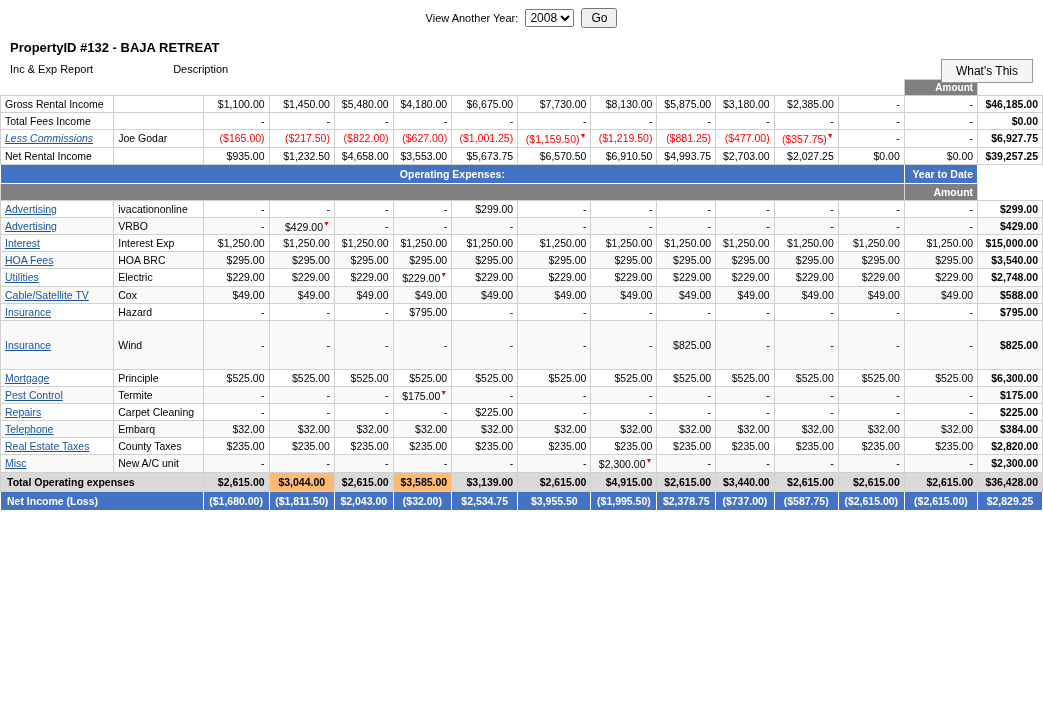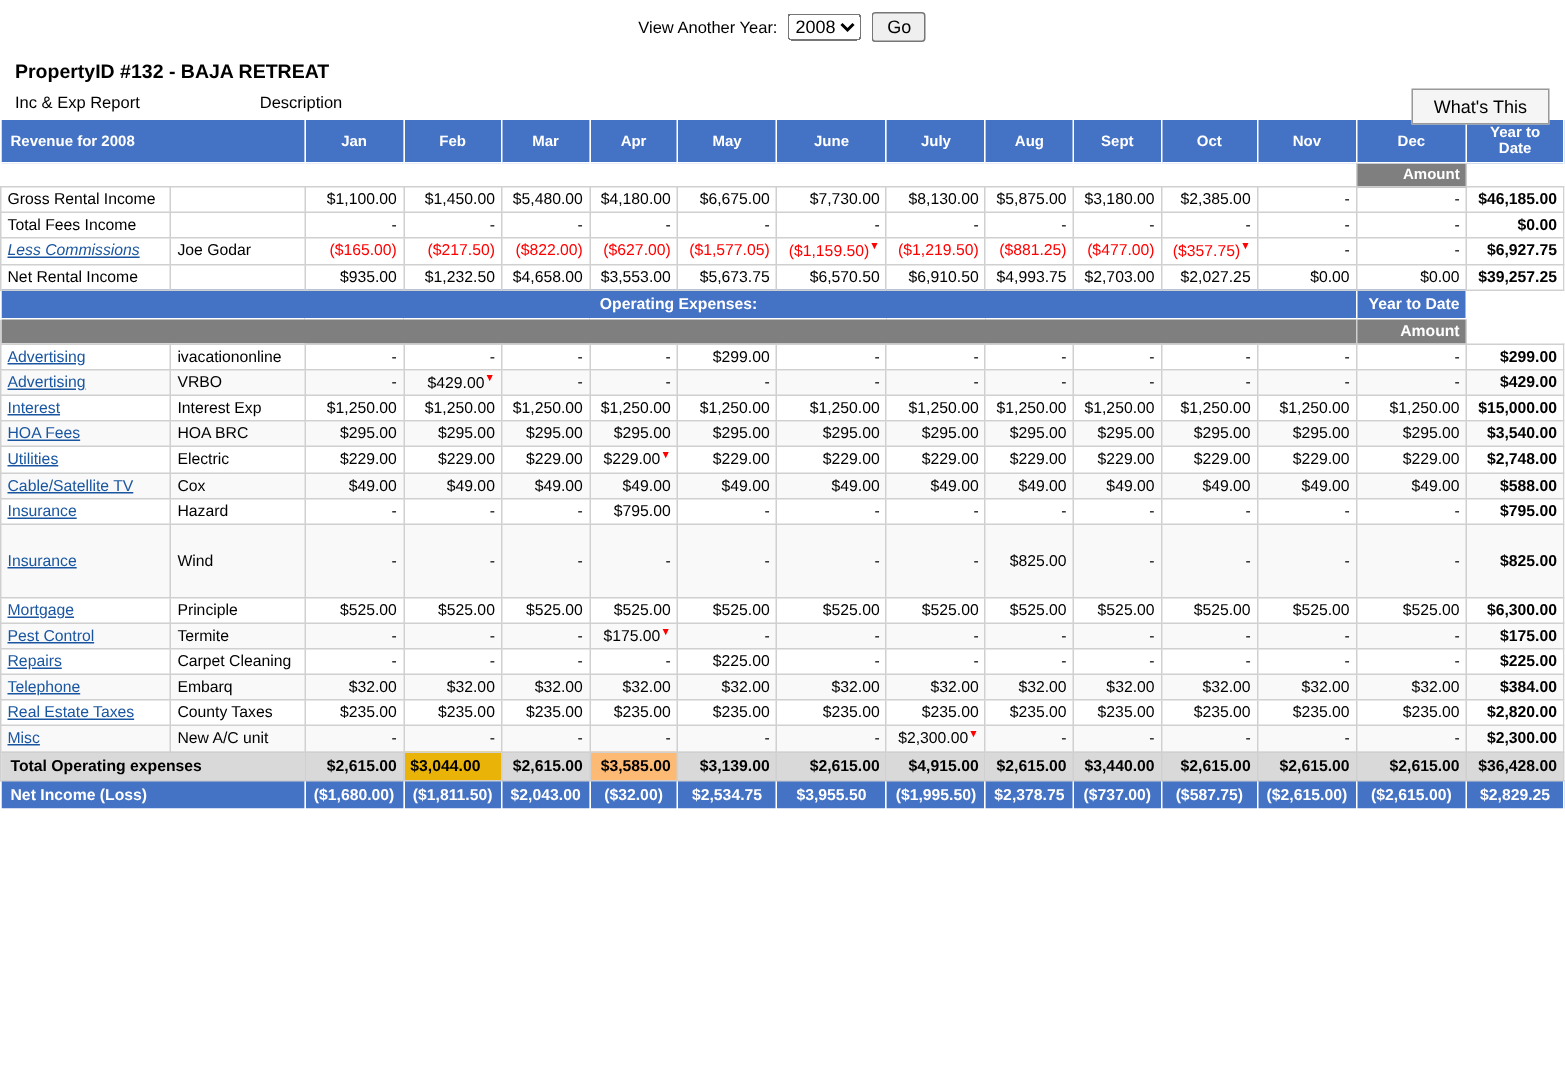--- a/index.html
+++ b/index.html
@@ -28,36 +28,20 @@
 
 <div style="display:flex; align-items:center; padding:4px 10px; position:relative;">
   <span style="font-size:11px; margin-right:80px;">Inc &amp; Exp Report</span>
   <span style="font-size:11px;">Description</span>
   <button style="position:absolute; right:10px; top:0; border:1px solid #999; background:#f5f5f5; padding:4px 14px; font-size:12px; cursor:pointer;">What's This</button>
 </div>
 
 <table style="width:100%; border-collapse:collapse; font-size:10.5px;">
   <thead>
     <tr>
-      <th colspan="2" style="background:#4472c4; color:#fff; text-align:left; padding:4px 6px; border:1px solid #fff; font-size:10px;">Revenue for 2008</th>
-      <th style="background:#4472c4; color:#fff; border:1px solid #fff; font-size:10px; padding:3px 2px;">Jan</th>
-      <th style="background:#4472c4; color:#fff; border:1px solid #fff; font-size:10px; padding:3px 2px;">Feb</th>
-      <th style="background:#4472c4; color:#fff; border:1px solid #fff; font-size:10px; padding:3px 2px;">Mar</th>
-      <th style="background:#4472c4; color:#fff; border:1px solid #fff; font-size:10px; padding:3px 2px;">Apr</th>
-      <th style="background:#4472c4; color:#fff; border:1px solid #fff; font-size:10px; padding:3px 2px;">May</th>
-      <th style="background:#4472c4; color:#fff; border:1px solid #fff; font-size:10px; padding:3px 2px;">June</th>
-      <th style="background:#4472c4; color:#fff; border:1px solid #fff; font-size:10px; padding:3px 2px;">July</th>
-      <th style="background:#4472c4; color:#fff; border:1px solid #fff; font-size:10px; padding:3px 2px;">Aug</th>
-      <th style="background:#4472c4; color:#fff; border:1px solid #fff; font-size:10px; padding:3px 2px;">Sept</th>
-      <th style="background:#4472c4; color:#fff; border:1px solid #fff; font-size:10px; padding:3px 2px;">Oct</th>
-      <th style="background:#4472c4; color:#fff; border:1px solid #fff; font-size:10px; padding:3px 2px;">Nov</th>
-      <th style="background:#4472c4; color:#fff; border:1px solid #fff; font-size:10px; padding:3px 2px;">Dec</th>
-      <th style="background:#4472c4; color:#fff; border:1px solid #fff; font-size:10px; padding:3px 2px; text-align:center;">Year to<br>Date</th>
-    </tr>
-    <tr>
       <td colspan="13" style="background:#fff; border:none; padding:2px;"></td>
       <td style="background:#7f7f7f; color:#fff; text-align:right; font-weight:bold; padding:2px 4px; border:1px solid #ccc; font-size:10px;">Amount</td>
     </tr>
   </thead>
   <tbody id="revenue-body">
 
   <tr>
         <td style="border: 1px solid rgb(208, 208, 208); padding: 2px 4px; text-align: left; white-space: nowrap;">Gross Rental Income</td>
         <td style="border: 1px solid rgb(208, 208, 208); padding: 2px 4px; text-align: left; white-space: nowrap;"></td>
         <td style="border: 1px solid rgb(208, 208, 208); padding: 2px 4px; text-align: right; white-space: nowrap; position: relative;">$1,100.00</td>
@@ -91,21 +75,21 @@
         <td style="border: 1px solid rgb(208, 208, 208); padding: 2px 4px; text-align: right; white-space: nowrap; position: relative;">-</td>
         <td style="border: 1px solid rgb(208, 208, 208); padding: 2px 4px; text-align: right; white-space: nowrap; font-weight: bold;">$0.00</td>
       </tr>
       <tr>
         <td style="border: 1px solid rgb(208, 208, 208); padding: 2px 4px; text-align: left; white-space: nowrap; color: rgb(26, 86, 160); text-decoration: underline; cursor: pointer; font-style: italic;">Less Commissions</td>
         <td style="border: 1px solid rgb(208, 208, 208); padding: 2px 4px; text-align: left; white-space: nowrap;">Joe Godar</td>
         <td style="border: 1px solid rgb(208, 208, 208); padding: 2px 4px; text-align: right; white-space: nowrap; position: relative; color: red;">($165.00)</td>
         <td style="border: 1px solid rgb(208, 208, 208); padding: 2px 4px; text-align: right; white-space: nowrap; position: relative; color: red;">($217.50)</td>
         <td style="border: 1px solid rgb(208, 208, 208); padding: 2px 4px; text-align: right; white-space: nowrap; position: relative; color: red;">($822.00)</td>
         <td style="border: 1px solid rgb(208, 208, 208); padding: 2px 4px; text-align: right; white-space: nowrap; position: relative; color: red;">($627.00)</td>
-        <td style="border: 1px solid rgb(208, 208, 208); padding: 2px 4px; text-align: right; white-space: nowrap; position: relative; color: red;">($1,577.05)</td>
+        <td style="border: 1px solid rgb(208, 208, 208); padding: 2px 4px; text-align: right; white-space: nowrap; position: relative; color: red;">($1,001.25)</td>
         <td style="border: 1px solid rgb(208, 208, 208); padding: 2px 4px; text-align: right; white-space: nowrap; position: relative; color: red;">($1,159.50)<span style="color:red;font-size:7px;vertical-align:super;">▼</span></td>
         <td style="border: 1px solid rgb(208, 208, 208); padding: 2px 4px; text-align: right; white-space: nowrap; position: relative; color: red;">($1,219.50)</td>
         <td style="border: 1px solid rgb(208, 208, 208); padding: 2px 4px; text-align: right; white-space: nowrap; position: relative; color: red;">($881.25)</td>
         <td style="border: 1px solid rgb(208, 208, 208); padding: 2px 4px; text-align: right; white-space: nowrap; position: relative; color: red;">($477.00)</td>
         <td style="border: 1px solid rgb(208, 208, 208); padding: 2px 4px; text-align: right; white-space: nowrap; position: relative; color: red;">($357.75)<span style="color:red;font-size:7px;vertical-align:super;">▼</span></td>
         <td style="border: 1px solid rgb(208, 208, 208); padding: 2px 4px; text-align: right; white-space: nowrap; position: relative;">-</td>
         <td style="border: 1px solid rgb(208, 208, 208); padding: 2px 4px; text-align: right; white-space: nowrap; position: relative;">-</td>
         <td style="border: 1px solid rgb(208, 208, 208); padding: 2px 4px; text-align: right; white-space: nowrap; font-weight: bold;">$6,927.75</td>
       </tr>
       <tr>
@@ -376,21 +360,21 @@
         <td style="border: 1px solid rgb(208, 208, 208); padding: 2px 4px; text-align: right; white-space: nowrap; position: relative;">-</td>
         <td style="border: 1px solid rgb(208, 208, 208); padding: 2px 4px; text-align: right; white-space: nowrap; position: relative;">-</td>
         <td style="border: 1px solid rgb(208, 208, 208); padding: 2px 4px; text-align: right; white-space: nowrap; font-weight: bold;">$2,300.00</td>
       </tr>
     </tbody>
   <tbody id="totals-body">
 
   <tr>
         <td colspan="2" style="background: rgb(217, 217, 217); font-weight: bold; padding: 3px 6px; border: 1px solid rgb(208, 208, 208); text-align: left;">Total Operating expenses</td>
         <td style="background: rgb(217, 217, 217); font-weight: bold; padding: 2px 4px; border: 1px solid rgb(208, 208, 208); text-align: right; white-space: nowrap;">$2,615.00</td>
-        <td style="background: #eab308; font-weight: bold; padding: 2px 4px; border: 1px solid rgb(208, 208, 208); text-align: left; white-space: nowrap;">$3,044.00</td>
+        <td style="background: #fdba74; font-weight: bold; padding: 2px 4px; border: 1px solid rgb(208, 208, 208); text-align: center; white-space: nowrap;">$3,044.00</td>
         <td style="background: rgb(217, 217, 217); font-weight: bold; padding: 2px 4px; border: 1px solid rgb(208, 208, 208); text-align: right; white-space: nowrap;">$2,615.00</td>
         <td style="background: #fdba74; font-weight: bold; padding: 2px 4px; border: 1px solid rgb(208, 208, 208); text-align: right; white-space: nowrap;">$3,585.00</td>
         <td style="background: rgb(217, 217, 217); font-weight: bold; padding: 2px 4px; border: 1px solid rgb(208, 208, 208); text-align: right; white-space: nowrap;">$3,139.00</td>
         <td style="background: rgb(217, 217, 217); font-weight: bold; padding: 2px 4px; border: 1px solid rgb(208, 208, 208); text-align: right; white-space: nowrap;">$2,615.00</td>
         <td style="background: rgb(217, 217, 217); font-weight: bold; padding: 2px 4px; border: 1px solid rgb(208, 208, 208); text-align: right; white-space: nowrap;">$4,915.00</td>
         <td style="background: rgb(217, 217, 217); font-weight: bold; padding: 2px 4px; border: 1px solid rgb(208, 208, 208); text-align: right; white-space: nowrap;">$2,615.00</td>
         <td style="background: rgb(217, 217, 217); font-weight: bold; padding: 2px 4px; border: 1px solid rgb(208, 208, 208); text-align: right; white-space: nowrap;">$3,440.00</td>
         <td style="background: rgb(217, 217, 217); font-weight: bold; padding: 2px 4px; border: 1px solid rgb(208, 208, 208); text-align: right; white-space: nowrap;">$2,615.00</td>
         <td style="background: rgb(217, 217, 217); font-weight: bold; padding: 2px 4px; border: 1px solid rgb(208, 208, 208); text-align: right; white-space: nowrap;">$2,615.00</td>
         <td style="background: rgb(217, 217, 217); font-weight: bold; padding: 2px 4px; border: 1px solid rgb(208, 208, 208); text-align: right; white-space: nowrap;">$2,615.00</td>

